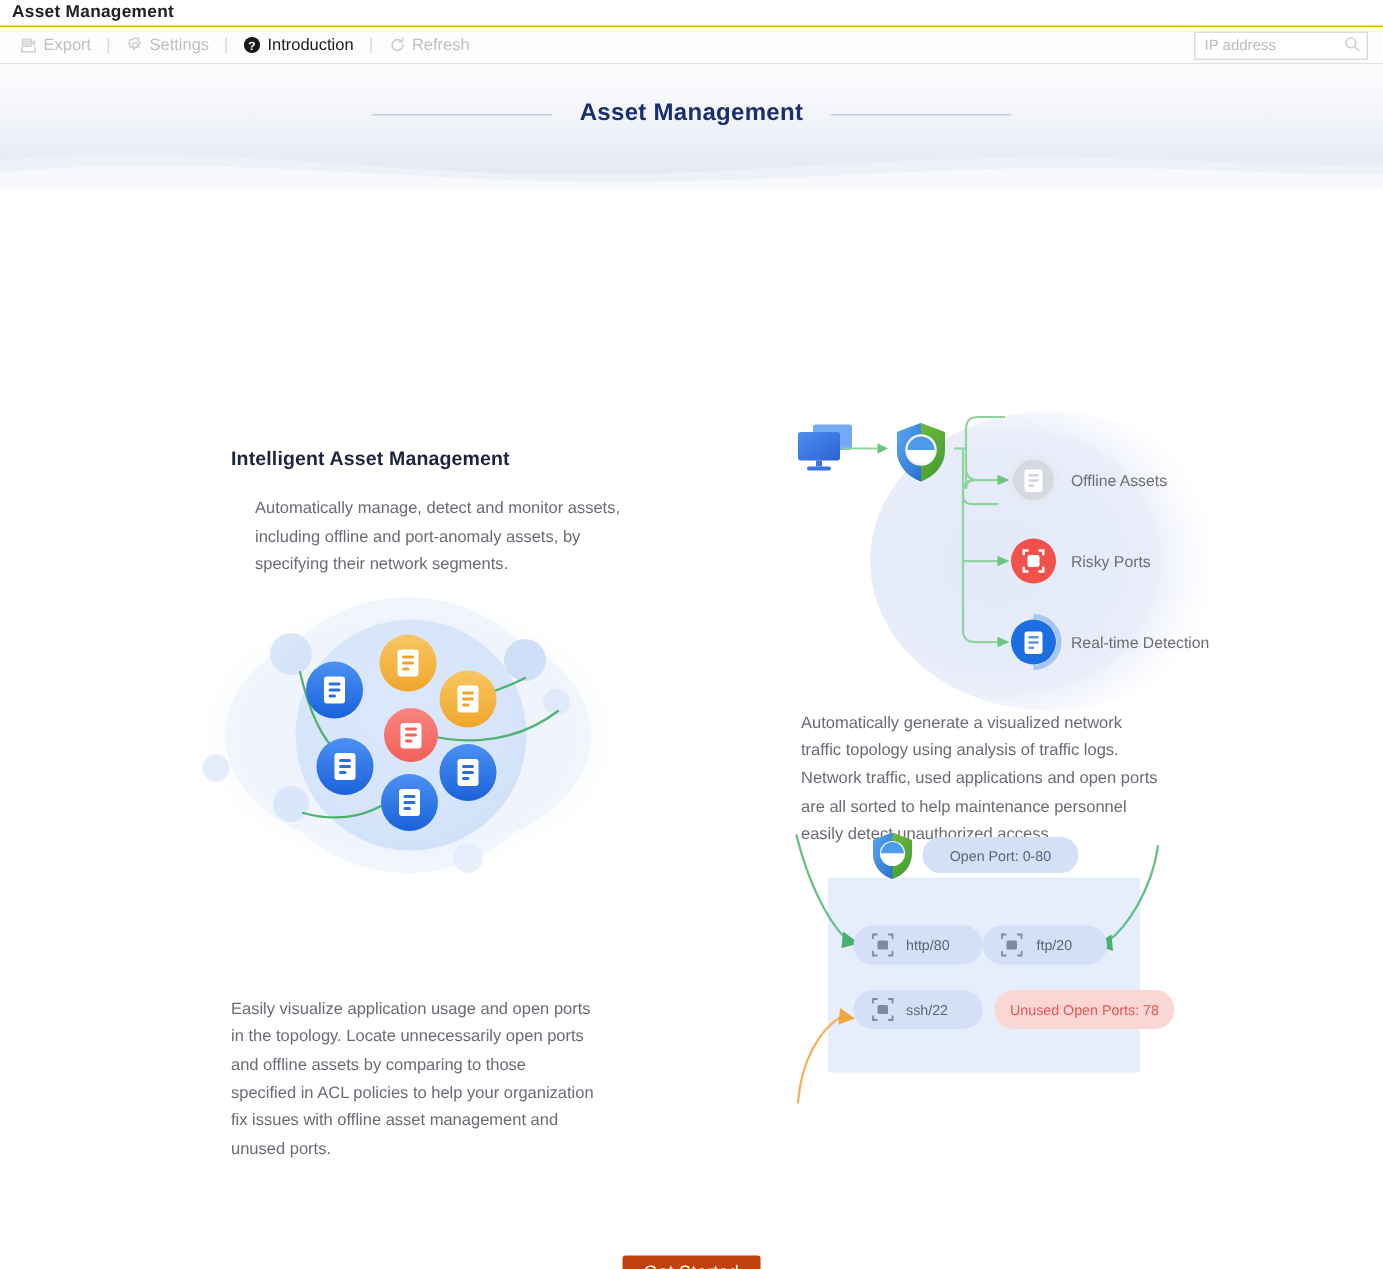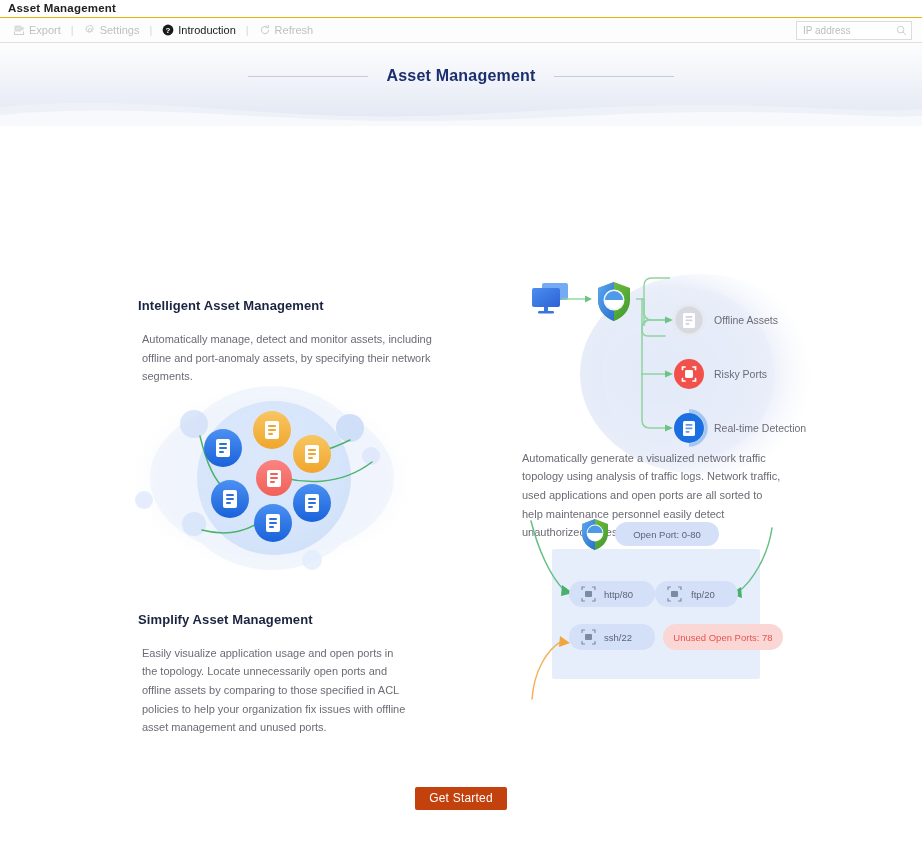--- a/index.html
+++ b/index.html
@@ -95,24 +95,24 @@
     display:flex;
     align-items:flex-start;
   }
 
   .txt-block{ width:300px; }
   .sec-title{
     font-size:13px; font-weight:bold; color:#1b2340;
     margin:0 0 17px 0; letter-spacing:.1px;
   }
   .sec-body{
-    font-size:11px; color:#6b6b75; line-height:18.6px; margin:4px;
-  }
-
-  .r1{ padding:172px 0 0 0; }
+    font-size:11px; color:#6b6b75; line-height:18.6px; margin:16px;
+  }
+
+  .r1{ padding:172px 0 0 16px; }
   .r1 .txt-block{ margin-left:138px; }
   .r1 .art{ position:absolute; left:528px; top:148px; }
 
   .r2{ padding:55px 0 0 0; }
   .r2 .txt-block{ margin-left:518px; width:272px; }
   .r2 .art{ position:absolute; left:122px; top:-12px; }
 
   .r3{ padding:66px 0 0 0; }
   .r3 .txt-block{ margin-left:138px; width:275px; }
   .r3 .art{ position:absolute; left:520px; top:-42px; }
@@ -437,21 +437,20 @@
           <rect x="147" y="140" width="8" height="2" rx="1" fill="#2c6fdd"></rect>
           <rect x="147" y="144" width="8" height="2" rx="1" fill="#2c6fdd"></rect>
           <rect x="147" y="148" width="5" height="2" rx="1" fill="#2c6fdd"></rect>
         </g>
       </svg>
     </div>
   </div>
 
   <div class="row r3">
     <div class="txt-block">
-      <div class="sec-title">Simplify Asset Management</div>
       <p class="sec-body">Easily visualize application usage and open ports in the topology. Locate unnecessarily open ports and offline assets by comparing to those specified in ACL policies to help your organization fix issues with offline asset management and unused ports.</p>
     </div>
 
     <div class="art">
       <svg width="270" height="200" viewBox="0 0 270 200">
         <defs>
           <linearGradient id="sh2A" x1="0" y1="0" x2="1" y2="1">
             <stop offset="0%" stop-color="#5aa9f0"></stop>
               <stop offset="100%" stop-color="#2a6fd0"></stop>
           </linearGradient>

